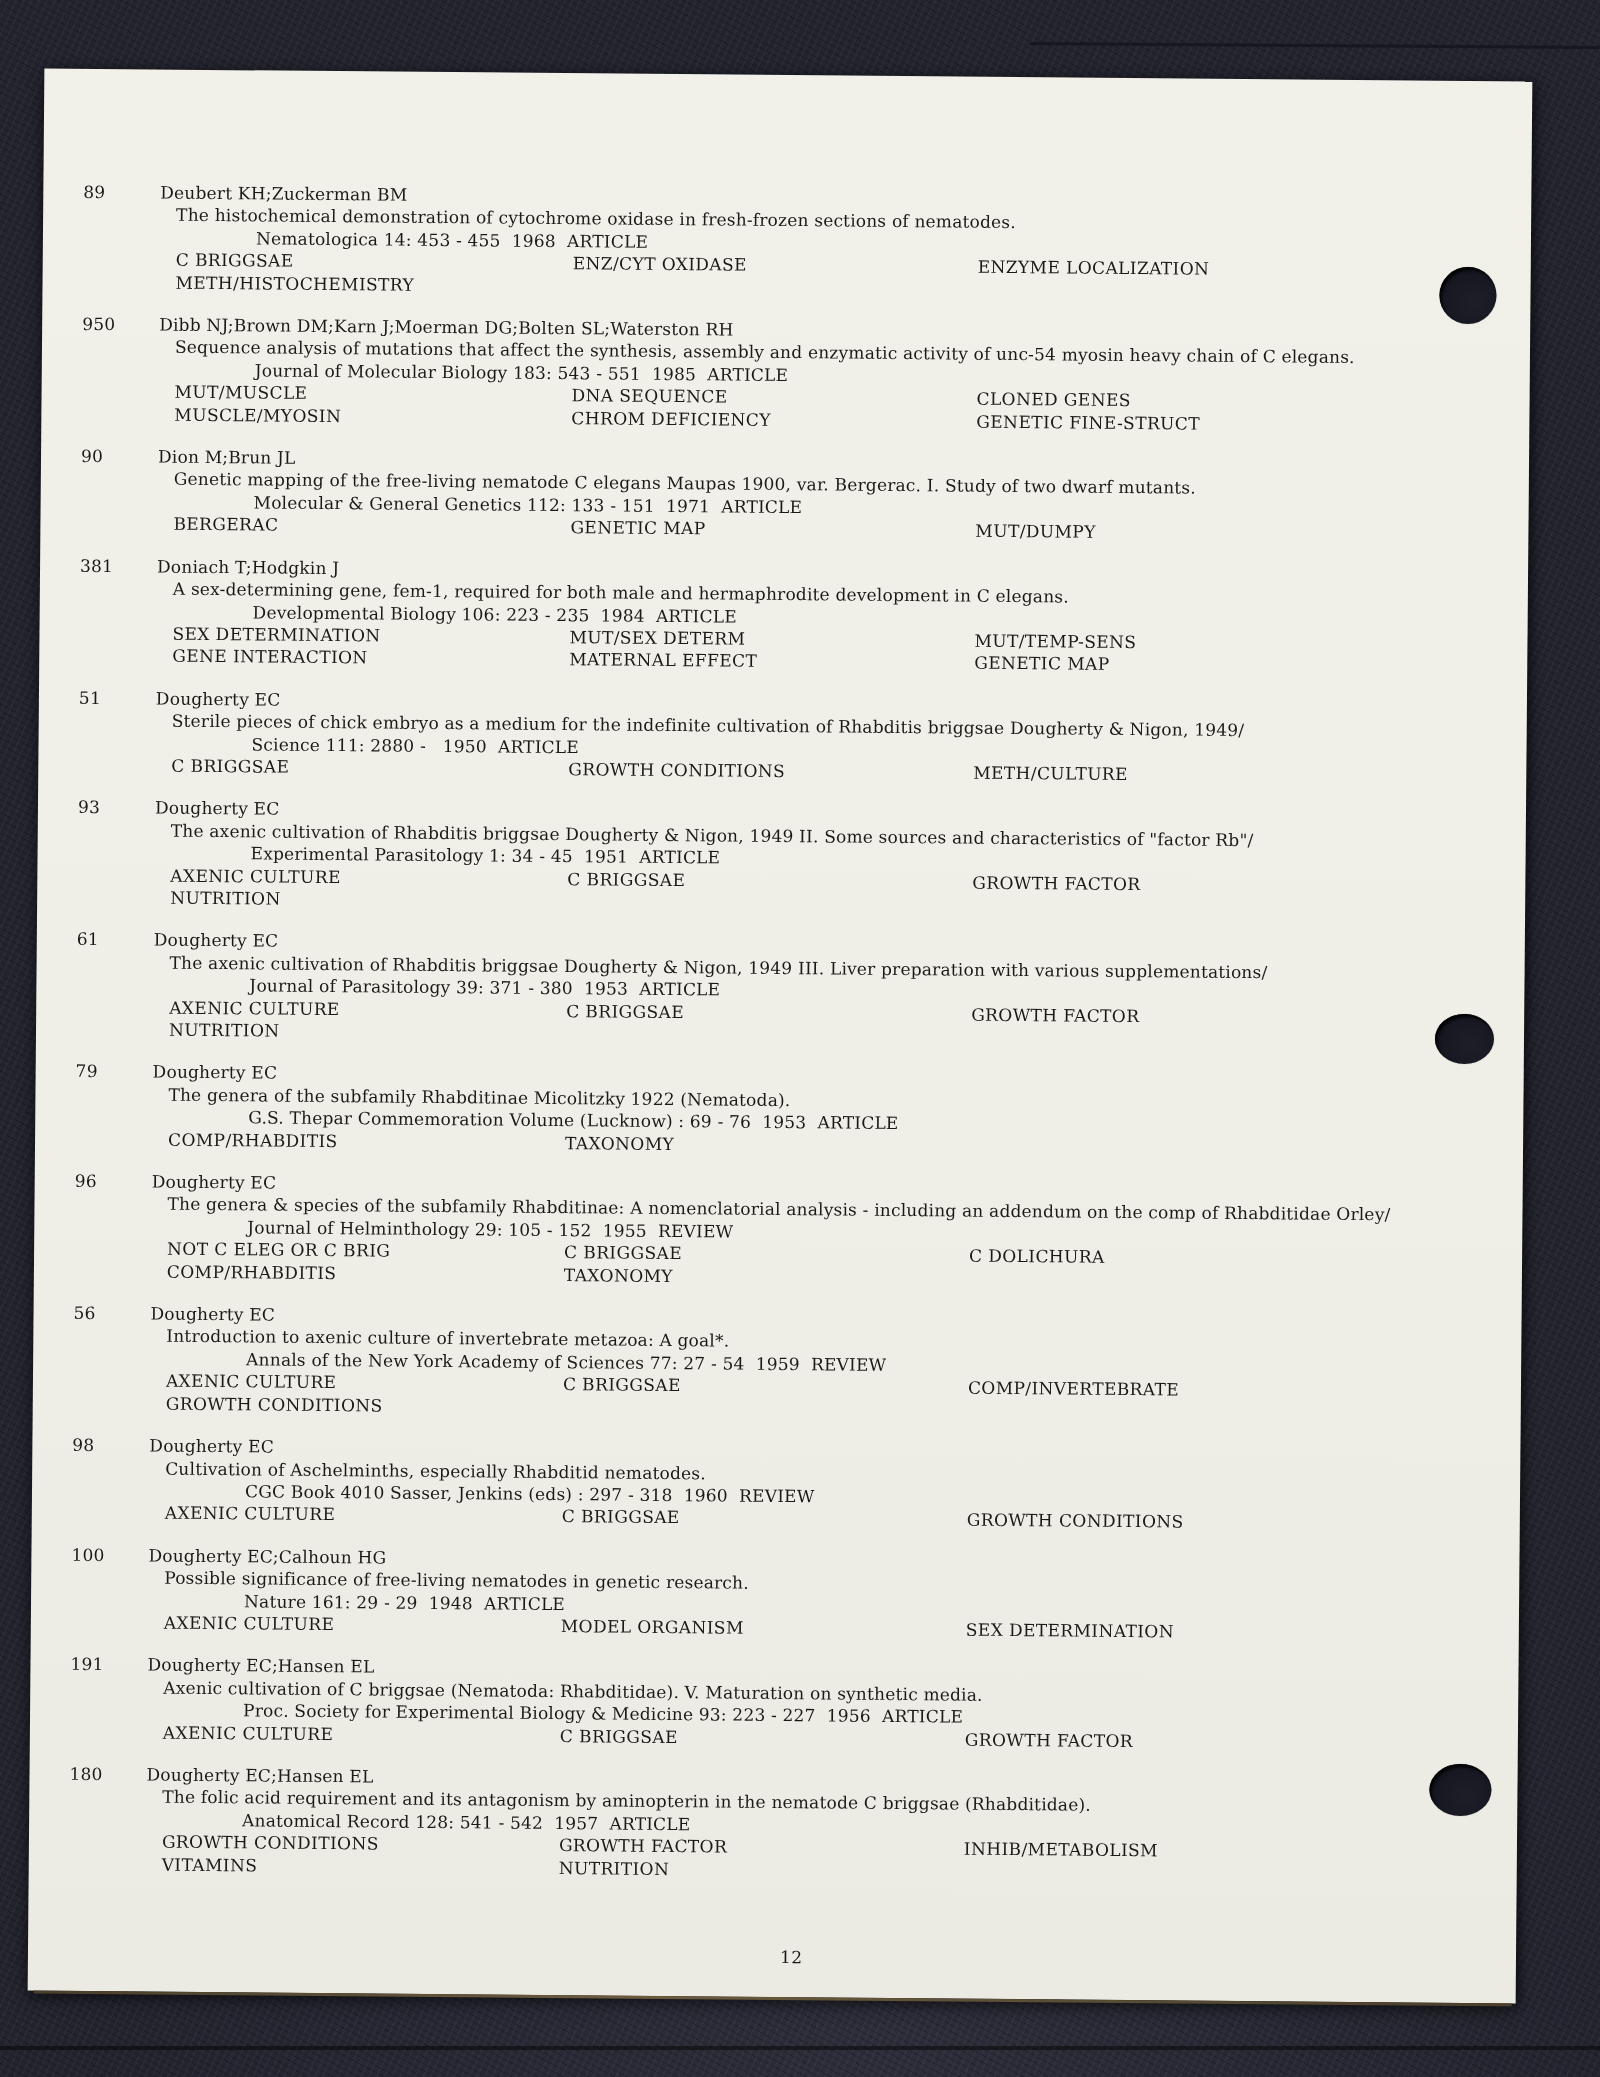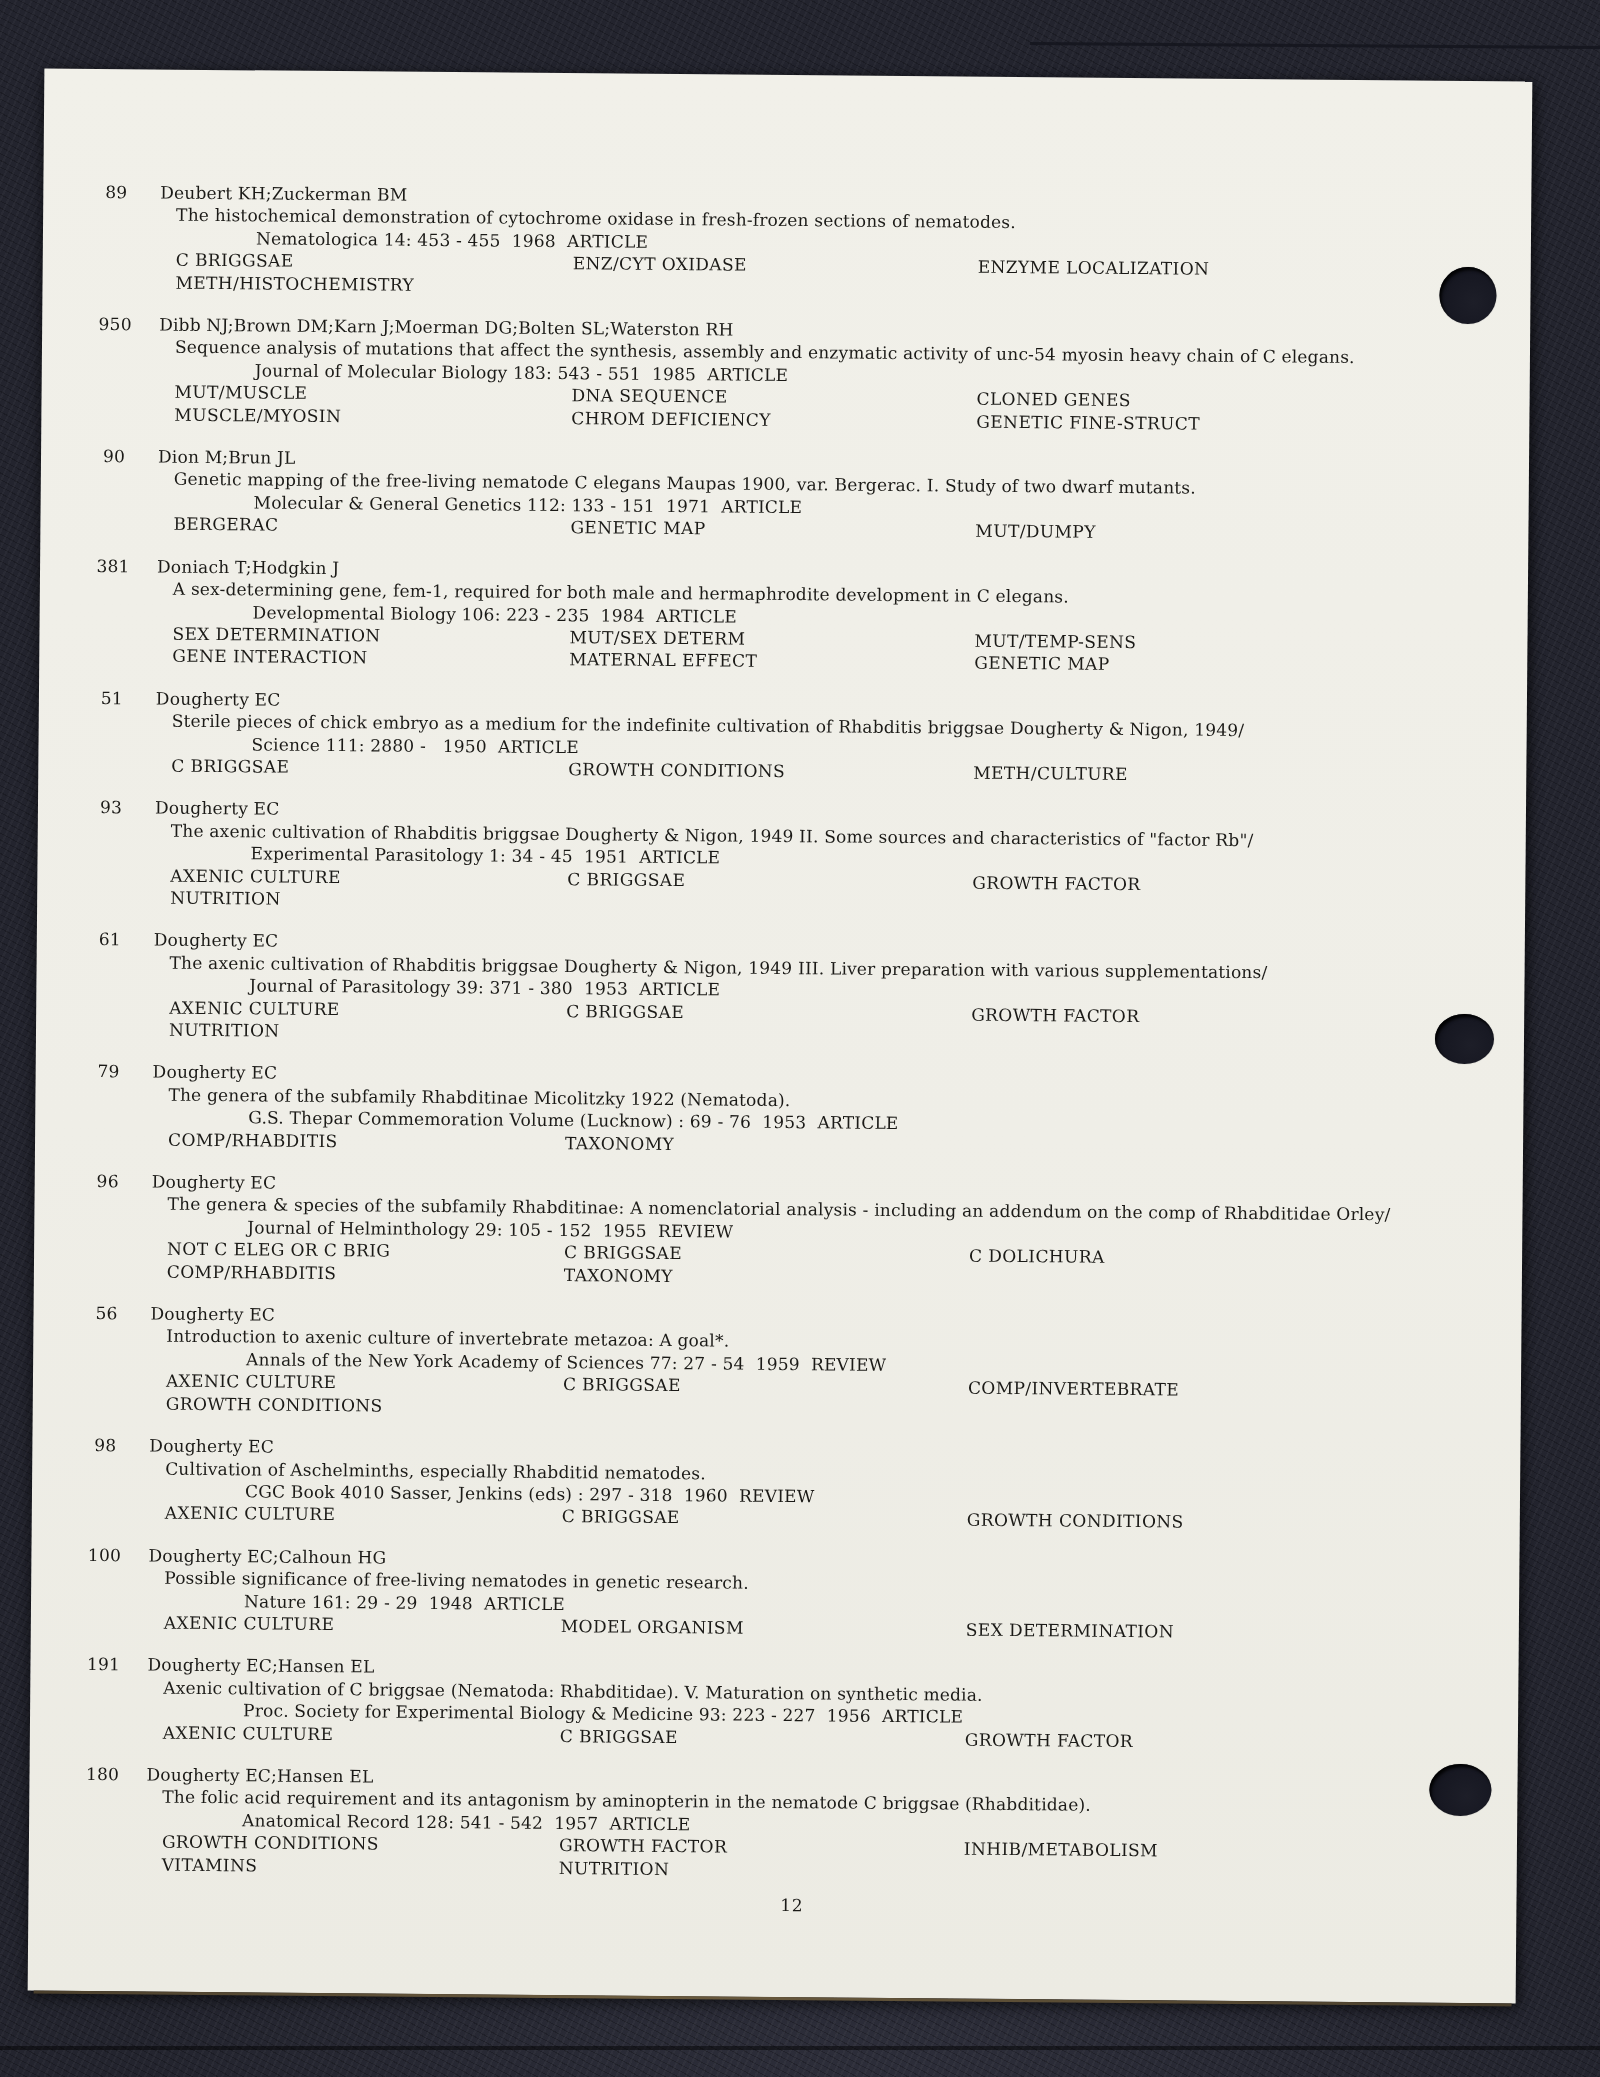--- a/index.html
+++ b/index.html
@@ -34,30 +34,30 @@
   }
   .content{
     position:absolute;left:0;top:0;right:0;
     padding:112px 46px 0 133px;
     font-size:17px;line-height:22.4px;
     letter-spacing:0.2px;
   }
   .entry{position:relative;margin-bottom:20px;}
   .line,.k{white-space:pre;}
   .num{
-    position:absolute;left:-93px;top:0;width:66px;text-align:center;display:inline-block;
+    position:absolute;left:-93px;top:0;width:66px;text-align:left;display:inline-block;
   }
   .author-line{margin-left:-16px;}
   .journal{padding-left:80px;}
   .kw-row{display:flex;letter-spacing:0.4px;}
   .k1{width:397px;flex:0 0 397px;}
   .k2{width:405px;flex:0 0 405px;}
   .k3{flex:1;}
   .page-number{
-    position:absolute;left:752px;top:1820px;font-size:17px;letter-spacing:0.5px;
+    position:absolute;left:752px;top:1872px;font-size:17px;letter-spacing:0.5px;
   }
   .punch-hole{
     position:absolute;border-radius:50%;
     background:radial-gradient(circle at 60% 62%, #1d1e28 0%, #171822 55%, #0c0d14 100%);
     box-shadow:inset 2px 3px 3px rgba(0,0,0,0.9), 0 0 1px rgba(0,0,0,0.4);
   }
   .hole-1{left:1397px;top:186px;width:57px;height:57px;}
   .hole-2{left:1399px;top:933px;width:59px;height:50px;}
   .hole-3{left:1400px;top:1683px;width:62px;height:52px;}
 </style>

